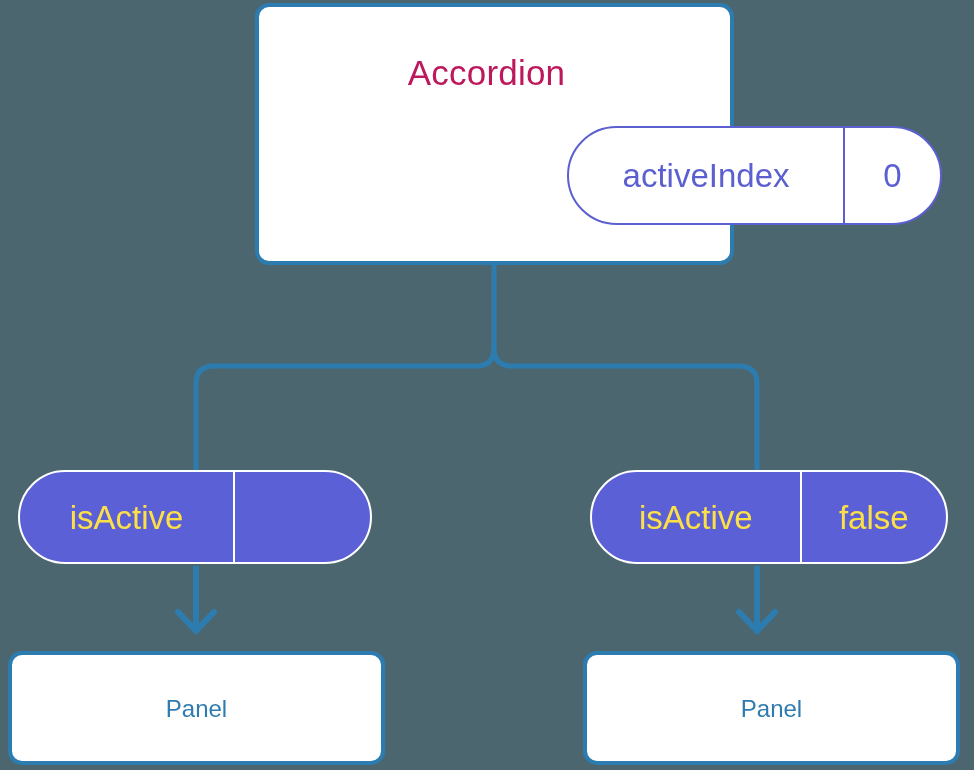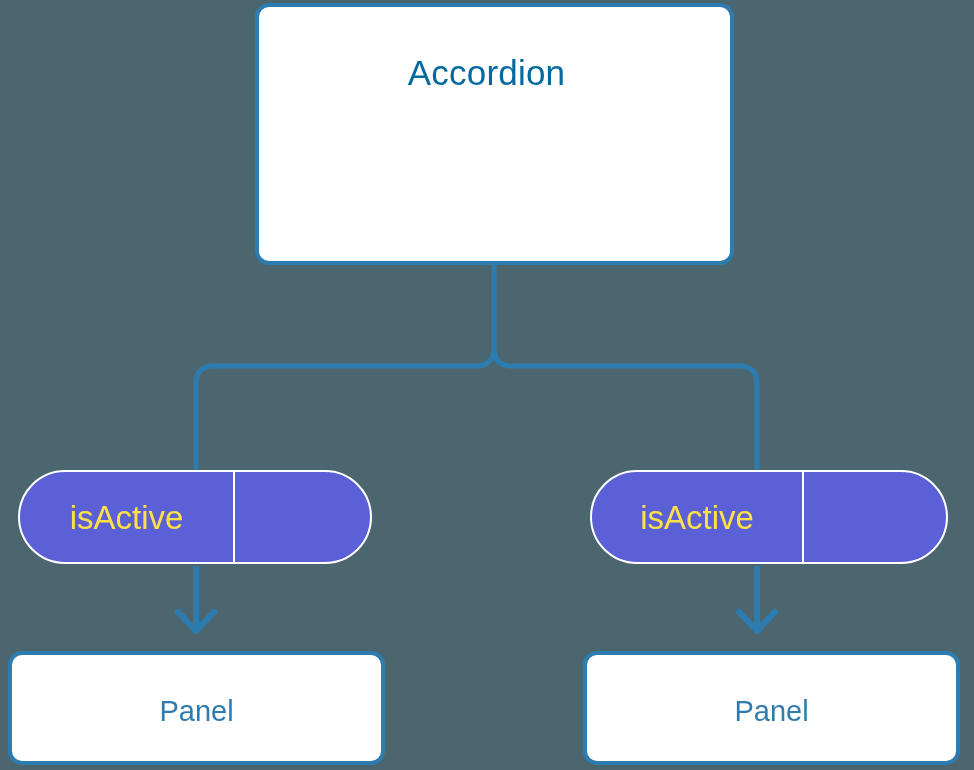--- a/index.html
+++ b/index.html
@@ -48,21 +48,21 @@
     width: 479px;
     height: 262px;
   }
   .card-title {
     position: absolute;
     left: 0;
     right: 16px;
     top: 48px;
     text-align: center;
     font-size: 35px;
-    color: #0369a1;
+    color: #be185d;
     letter-spacing: 0.2px;
     line-height: 1;
   }
 
   
   .pill {
     position: absolute;
     display: flex;
     align-items: stretch;
     box-sizing: border-box;
@@ -149,21 +149,21 @@
     top: 651px;
     width: 377px;
     height: 114px;
   }
   .panel-label {
     position: absolute;
     left: 0;
     right: 0;
     top: 42px;
     text-align: center;
-    font-size: 29px;
+    font-size: 24px;
     color: #2f7baf;
     line-height: 1;
   }
 </style>
 </head>
 <body>
 
 <div id="diagram-root">
 
   <svg id="connectors" viewBox="0 0 974 770" width="974" height="770" fill="none">
@@ -174,28 +174,33 @@
     <line x1="196" y1="566" x2="196" y2="628" stroke="#2d7cb0" stroke-width="6" stroke-linecap="butt"></line>
     <polyline points="178,612 196,631 214,612" stroke="#2d7cb0" stroke-width="6" fill="none" stroke-linecap="round" stroke-linejoin="round"></polyline>
 
     <line x1="757" y1="566" x2="757" y2="628" stroke="#2d7cb0" stroke-width="6" stroke-linecap="butt"></line>
     <polyline points="739,612 757,631 775,612" stroke="#2d7cb0" stroke-width="6" fill="none" stroke-linecap="round" stroke-linejoin="round"></polyline>
   </svg>
 
   <div class="card" id="accordion-node">
     <div class="card-title">Accordion</div>
 
+    <div class="pill pill-outline" id="pill-active-index">
+      <div class="pill-key">activeIndex</div>
+      <div class="pill-val">0</div>
+    </div>
   </div>
 
   <div class="pill pill-solid" id="pill-is-active-left">
     <div class="pill-key">isActive</div>
   </div>
 
   <div class="pill pill-solid" id="pill-is-active-right">
     <div class="pill-key">isActive</div>
+    <div class="pill-val">false</div>
   </div>
 
   <div class="card" id="panel-node-left">
     <div class="panel-label">Panel</div>
   </div>
 
   <div class="card" id="panel-node-right">
     <div class="panel-label">Panel</div>
   </div>
 

